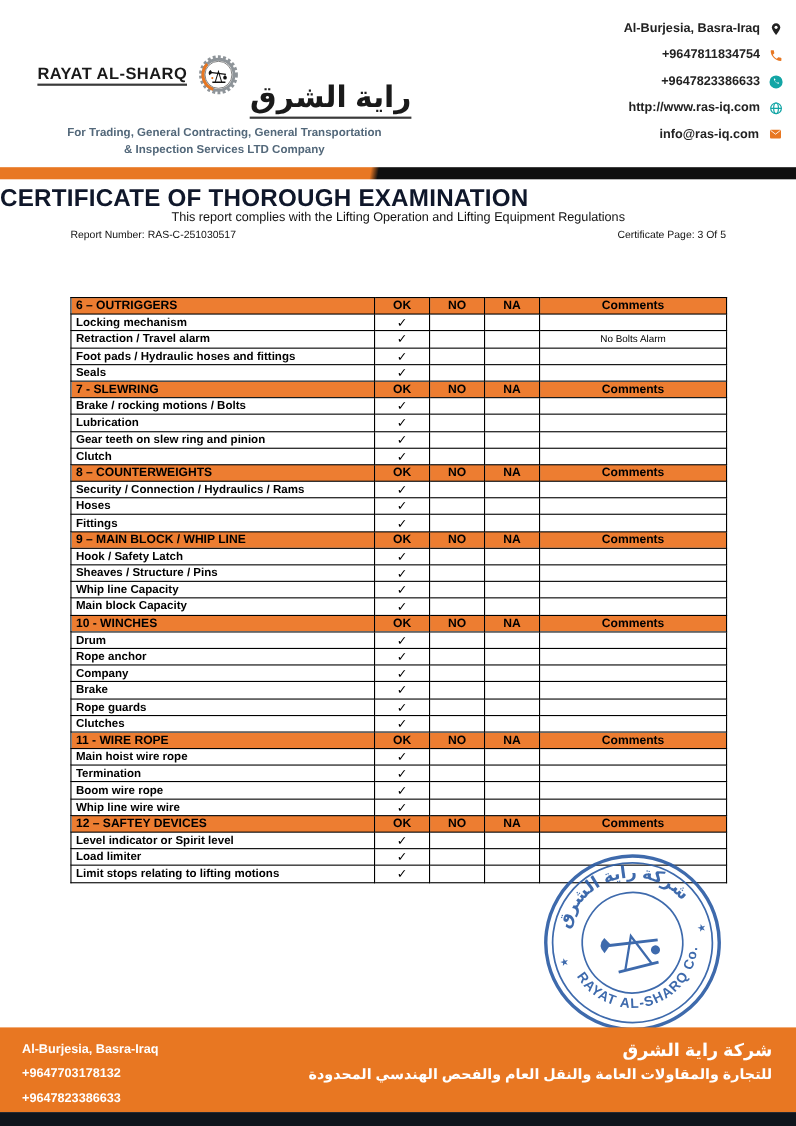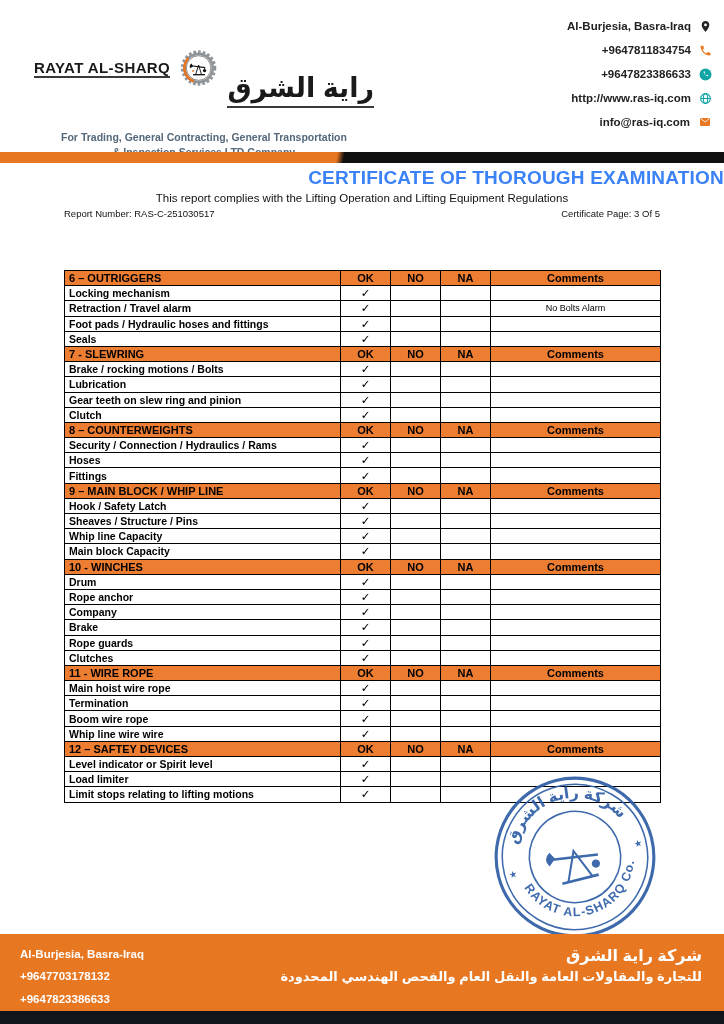--- a/index.html
+++ b/index.html
@@ -5,32 +5,32 @@
   * { margin:0; padding:0; box-sizing:border-box; }
   body { background:#888; font-family:"Liberation Sans", sans-serif; }
   .page { position:relative; width:724px; height:1024px; background:#fff; overflow:hidden; margin:0 auto; }
 
   
   .header-left { position:absolute; left:34px; top:22px; width:340px; }
   .brand-row { display:flex; align-items:center; justify-content:center; gap:10px; }
   .brand-en { font-size:15px; font-weight:bold; letter-spacing:.4px; color:#1a1a1a; border-bottom:2px solid #3a3a3a; padding-bottom:0; white-space:nowrap; }
   .brand-ar { font-size:27px; font-weight:bold; color:#1a1a1a; border-bottom:2px solid #3a3a3a; padding-bottom:2px; white-space:nowrap;
               font-family:"Liberation Sans","DejaVu Sans",sans-serif; direction:rtl;margin-top:44px; }
-  .tagline { text-align:center; color:#53687a; font-weight:bold; font-size:10.5px; line-height:1.45; margin-top:16px; }
+  .tagline { text-align:center; color:#53687a; font-weight:bold; font-size:10.5px; line-height:1.45; margin-top:0; }
 
   .contacts { position:absolute; right:12px; top:16px; display:flex; flex-direction:column; gap:4px; align-items:flex-end; }
   .contact { display:flex; align-items:center; gap:8px; font-size:11.5px; font-weight:bold; color:#222; height:20px; }
   .contact svg { flex:0 0 auto; }
 
   
   .divider { position:absolute; top:152px; left:0; width:724px; height:11px;
              background:linear-gradient(100deg,#E87722 0%,#E87722 46.5%,#101010 47.5%,#101010 100%); }
 
   
-  .title { position:absolute; top:167px; left:0; width:100%; text-align:right; font-size:19px; font-weight:bold; color:#3b82f6; letter-spacing:.2px; }
+  .title { position:absolute; top:167px; left:0; width:100%; text-align:left; font-size:22px; font-weight:bold; color:#0f172a; letter-spacing:.2px; }
   .subtitle { position:absolute; top:192px; left:0; width:100%; text-align:center; font-size:11.5px; color:#111; }
   .report-line { position:absolute; top:208px; left:64px; width:596px; display:flex; justify-content:space-between; font-size:9.5px; color:#111; }
 
   
   .table-wrap { position:absolute; top:222px; left:64px; width:596px; }
   table { width:100%; border-collapse:collapse; table-layout:fixed;margin-top:48px; }
   td { border:1px solid #000; padding:0 4px; height:15.2px; font-size:10.5px; color:#000; overflow:hidden; white-space:nowrap; }
   .sec-row td { background:#ED7D31; font-weight:bold; font-size:11px; }
   .sec-head { text-align:left; }
   .sec-col { text-align:center; }

